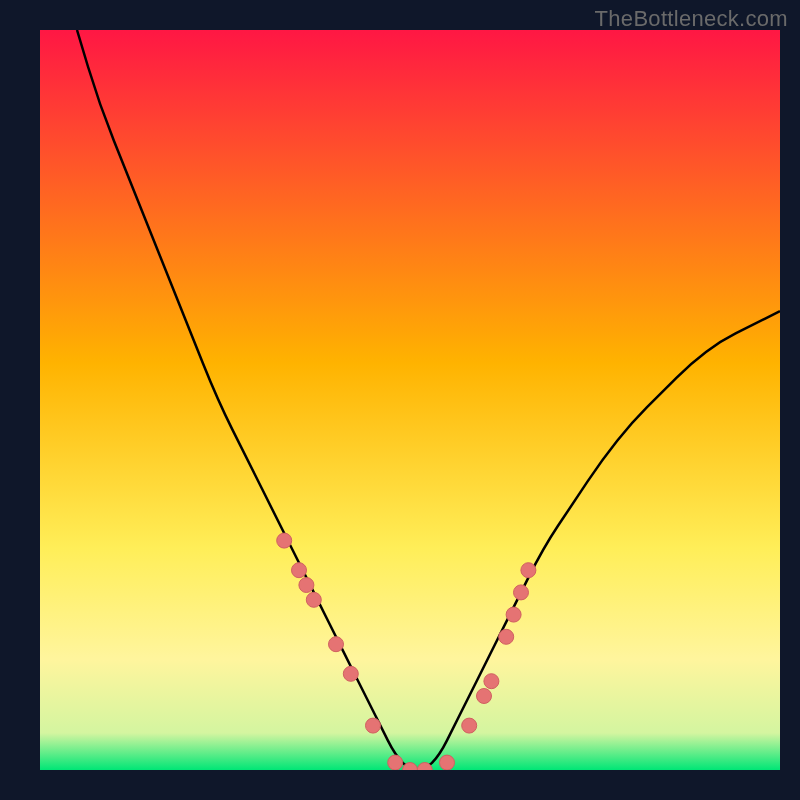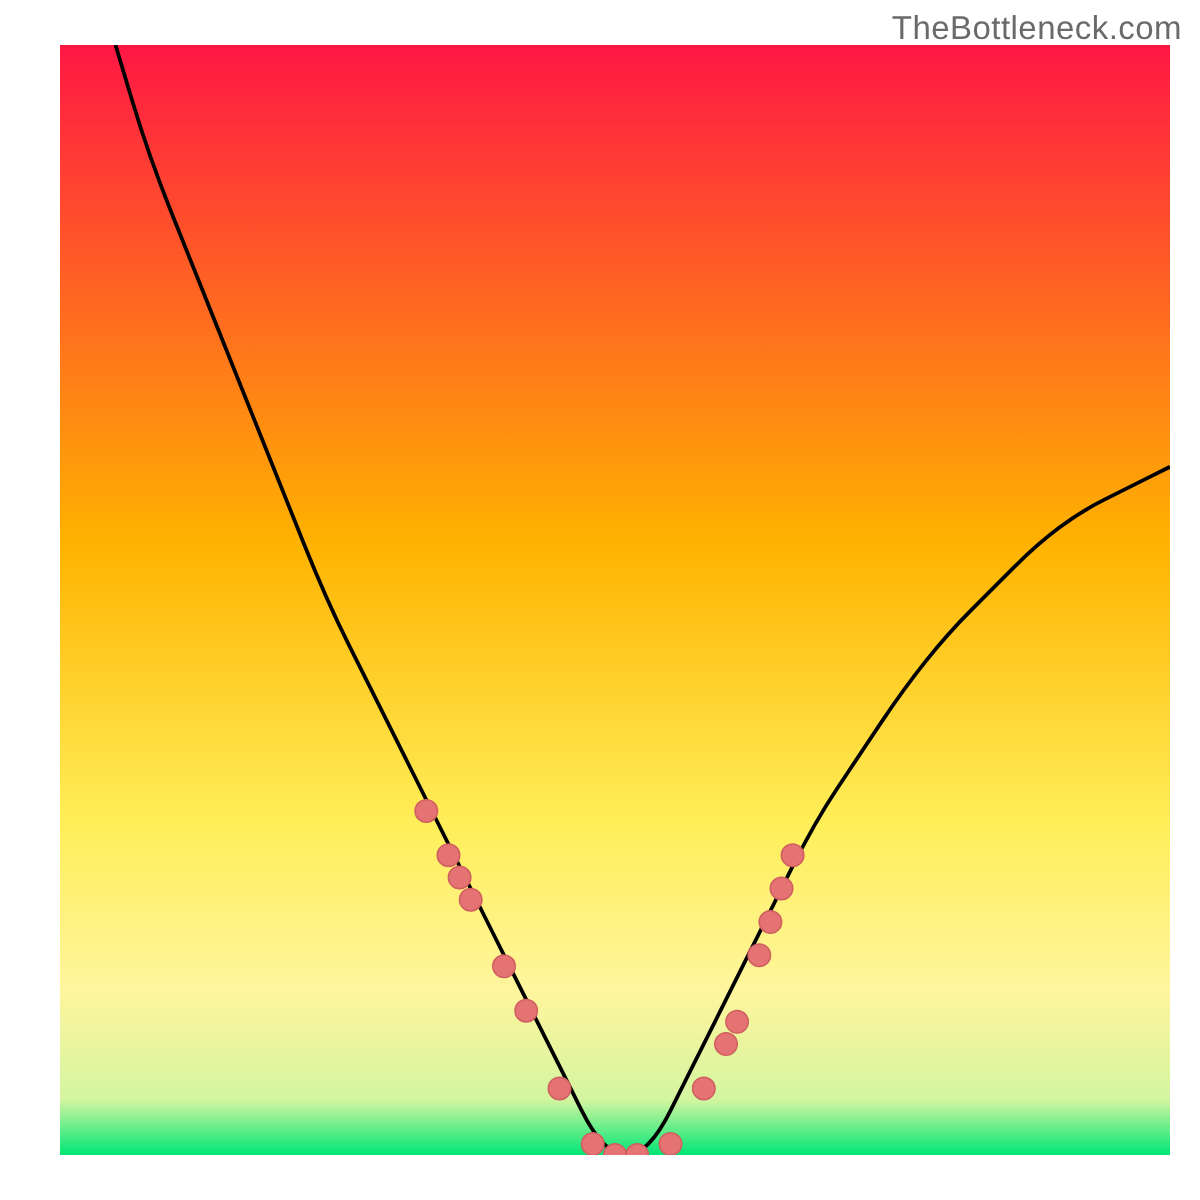--- a/index.html
+++ b/index.html
@@ -1,17 +1,17 @@
 <!DOCTYPE html>
 <html><head>
 <meta charset="utf-8">
 <style>
   * { margin: 0; padding: 0; box-sizing: border-box; }
   html, body { width: 800px; height: 800px; background: #000; }
-  .container { width: 800px; height: 800px; position: relative; background: #ffffff; }
+  .container { width: 800px; height: 800px; position: relative; background: #0f172a; }
   .watermark { position: absolute; top: 6px; right: 12px; color: #6a6a6a; font-family: Arial, sans-serif; font-size: 22px; font-weight: 500; letter-spacing: 0.3px; }
   .plot-area { position: absolute; left: 40px; top: 30px; width: 740px; height: 740px; }
   svg { display: block; }
 </style>
 </head>
 <body>
 <div class="container">
 
 <div class="watermark">TheBottleneck.com</div>
 

